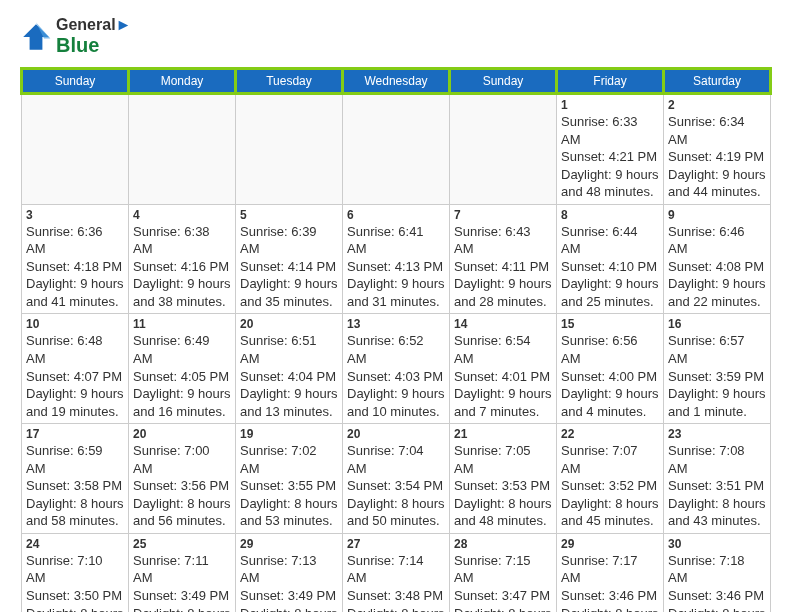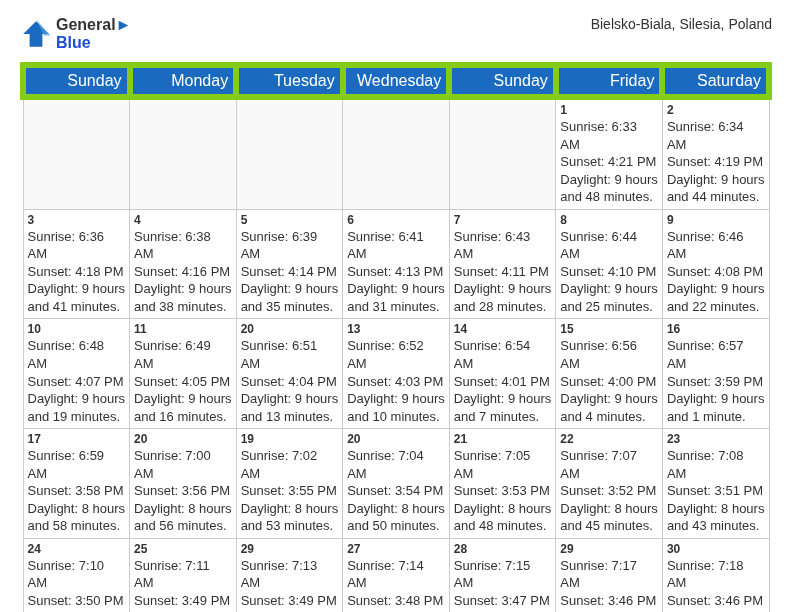--- a/index.html
+++ b/index.html
@@ -47,25 +47,25 @@
     }
     .calendar {
       flex: 1;
       border-collapse: collapse;
       width: 100%;
       table-layout: fixed;
     }
     .calendar th {
       background: #1a6bbf;
       color: #fff;
-      text-align: right;
+      text-align: center;
       padding: 4px 5px;
-      font-size: 16px;
+      font-size: 12px;
       font-weight: normal;
-      border: 6px solid #84cc16;
+      border: 3px solid #84cc16;
     }
     .calendar td {
       vertical-align: top;
       border: 1px solid #ccc;
       padding: 3px 4px;
       font-size: 10px;
       color: #333;
       height: 80px;
       background: #fff;
     }
@@ -89,25 +89,24 @@
 
 <div class="page">
   <div class="header">
     <div class="logo">
       <svg class="logo-icon" viewBox="0 0 40 40">
         <polygon points="20,4 36,20 28,20 28,36 12,36 12,20 4,20" fill="#1a6bbf"></polygon>
         <polygon points="20,2 38,22 30,22" fill="#4a9de0" opacity="0.7"></polygon>
       </svg>
       <div>
         <div style="font-size:16px;font-weight:bold;color:#333;">General<span style="color:#1a6bbf;">►</span></div>
-        <div style="font-size:16px;font-weight:bold;color:#1d4ed8;">Blue</div>
+        <div style="font-size:20px;font-weight:bold;color:#15803d;">Blue</div>
       </div>
     </div>
     <div class="title-block">
-      <div class="location">Bielsko-Biala, Silesia, Poland</div>
     </div>
   </div>
 
   <table class="calendar">
     <thead>
       <tr id="header-row">
           <th>Sunday</th>
           <th>Monday</th>
           <th>Tuesday</th>
           <th>Wednesday</th>

